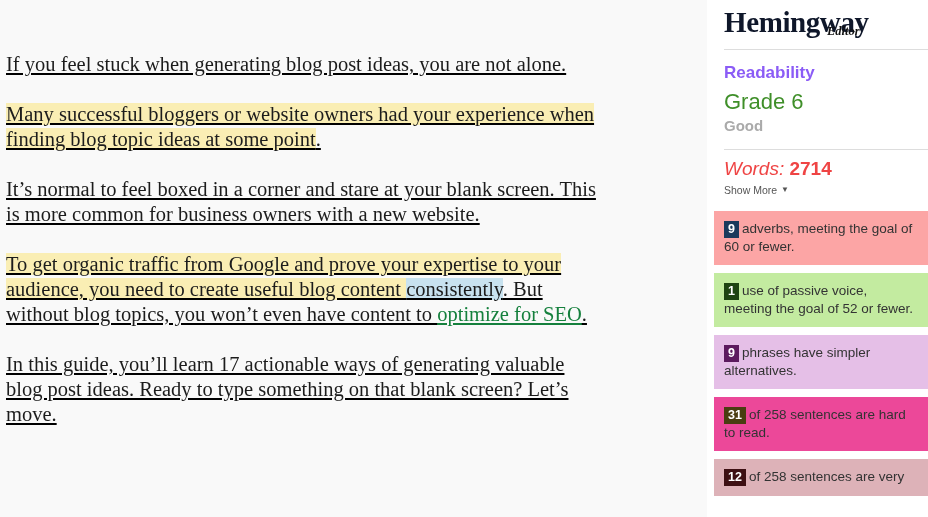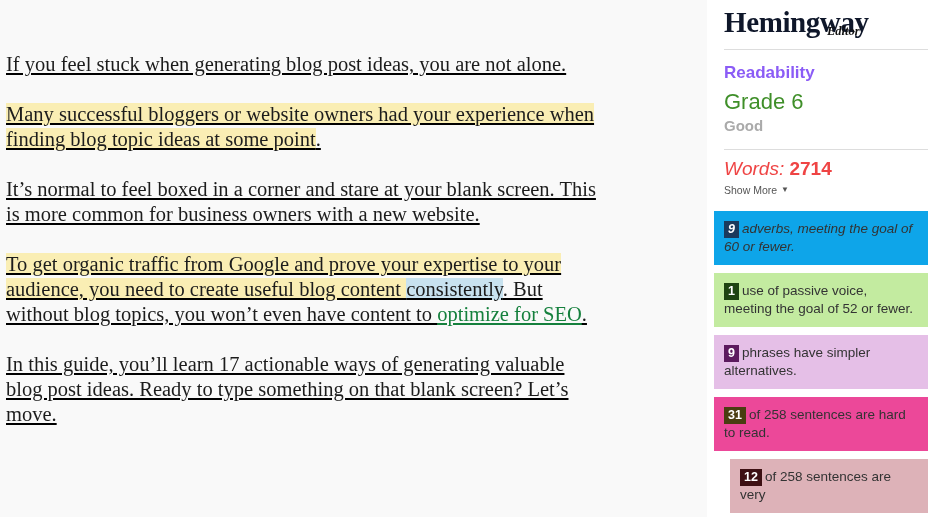--- a/index.html
+++ b/index.html
@@ -222,20 +222,20 @@
     <span class="words-label">Words:</span>
     <span class="words-count">2714</span>
   </div>
 
   <div class="show-more">
     <span>Show More</span>
     <span class="caret">▼</span>
   </div>
 
   <div class="cards" id="stat-cards">
-      <div class="card card-blue" style="background: #0ea5e9; font-style: italic;"><span class="badge badge-blue" style="background: rgb(27, 58, 92);">9</span><span>adverbs, meeting the goal of 60 or fewer.</span></div>
+      <div class="card card-blue" style="background: #fca5a5;"><span class="badge badge-blue" style="background: rgb(27, 58, 92);">9</span><span>adverbs, meeting the goal of 60 or fewer.</span></div>
       <div class="card card-green" style="background: rgb(195, 235, 160);"><span class="badge badge-green" style="background: rgb(30, 68, 18);">1</span><span>use of passive voice, meeting the goal of 52 or fewer.</span></div>
       <div class="card card-purple" style="background: rgb(229, 191, 231);"><span class="badge badge-purple" style="background: rgb(92, 26, 94);">9</span><span>phrases have simpler alternatives.</span></div>
       <div class="card card-yellow" style="background: #ec4899;"><span class="badge badge-yellow" style="background: rgb(74, 61, 16);">31</span><span>of 258 sentences are hard to read.</span></div>
-      <div class="card card-red" style="background: rgb(221, 178, 184); margin-left: 16px;"><span class="badge badge-red" style="background: rgb(61, 16, 19);">12</span><span>of 258 sentences are very</span></div>
+      <div class="card card-red" style="background: rgb(221, 178, 184);"><span class="badge badge-red" style="background: rgb(61, 16, 19);">12</span><span>of 258 sentences are very</span></div>
     </div>
 
 </div>
 
 </body></html>

